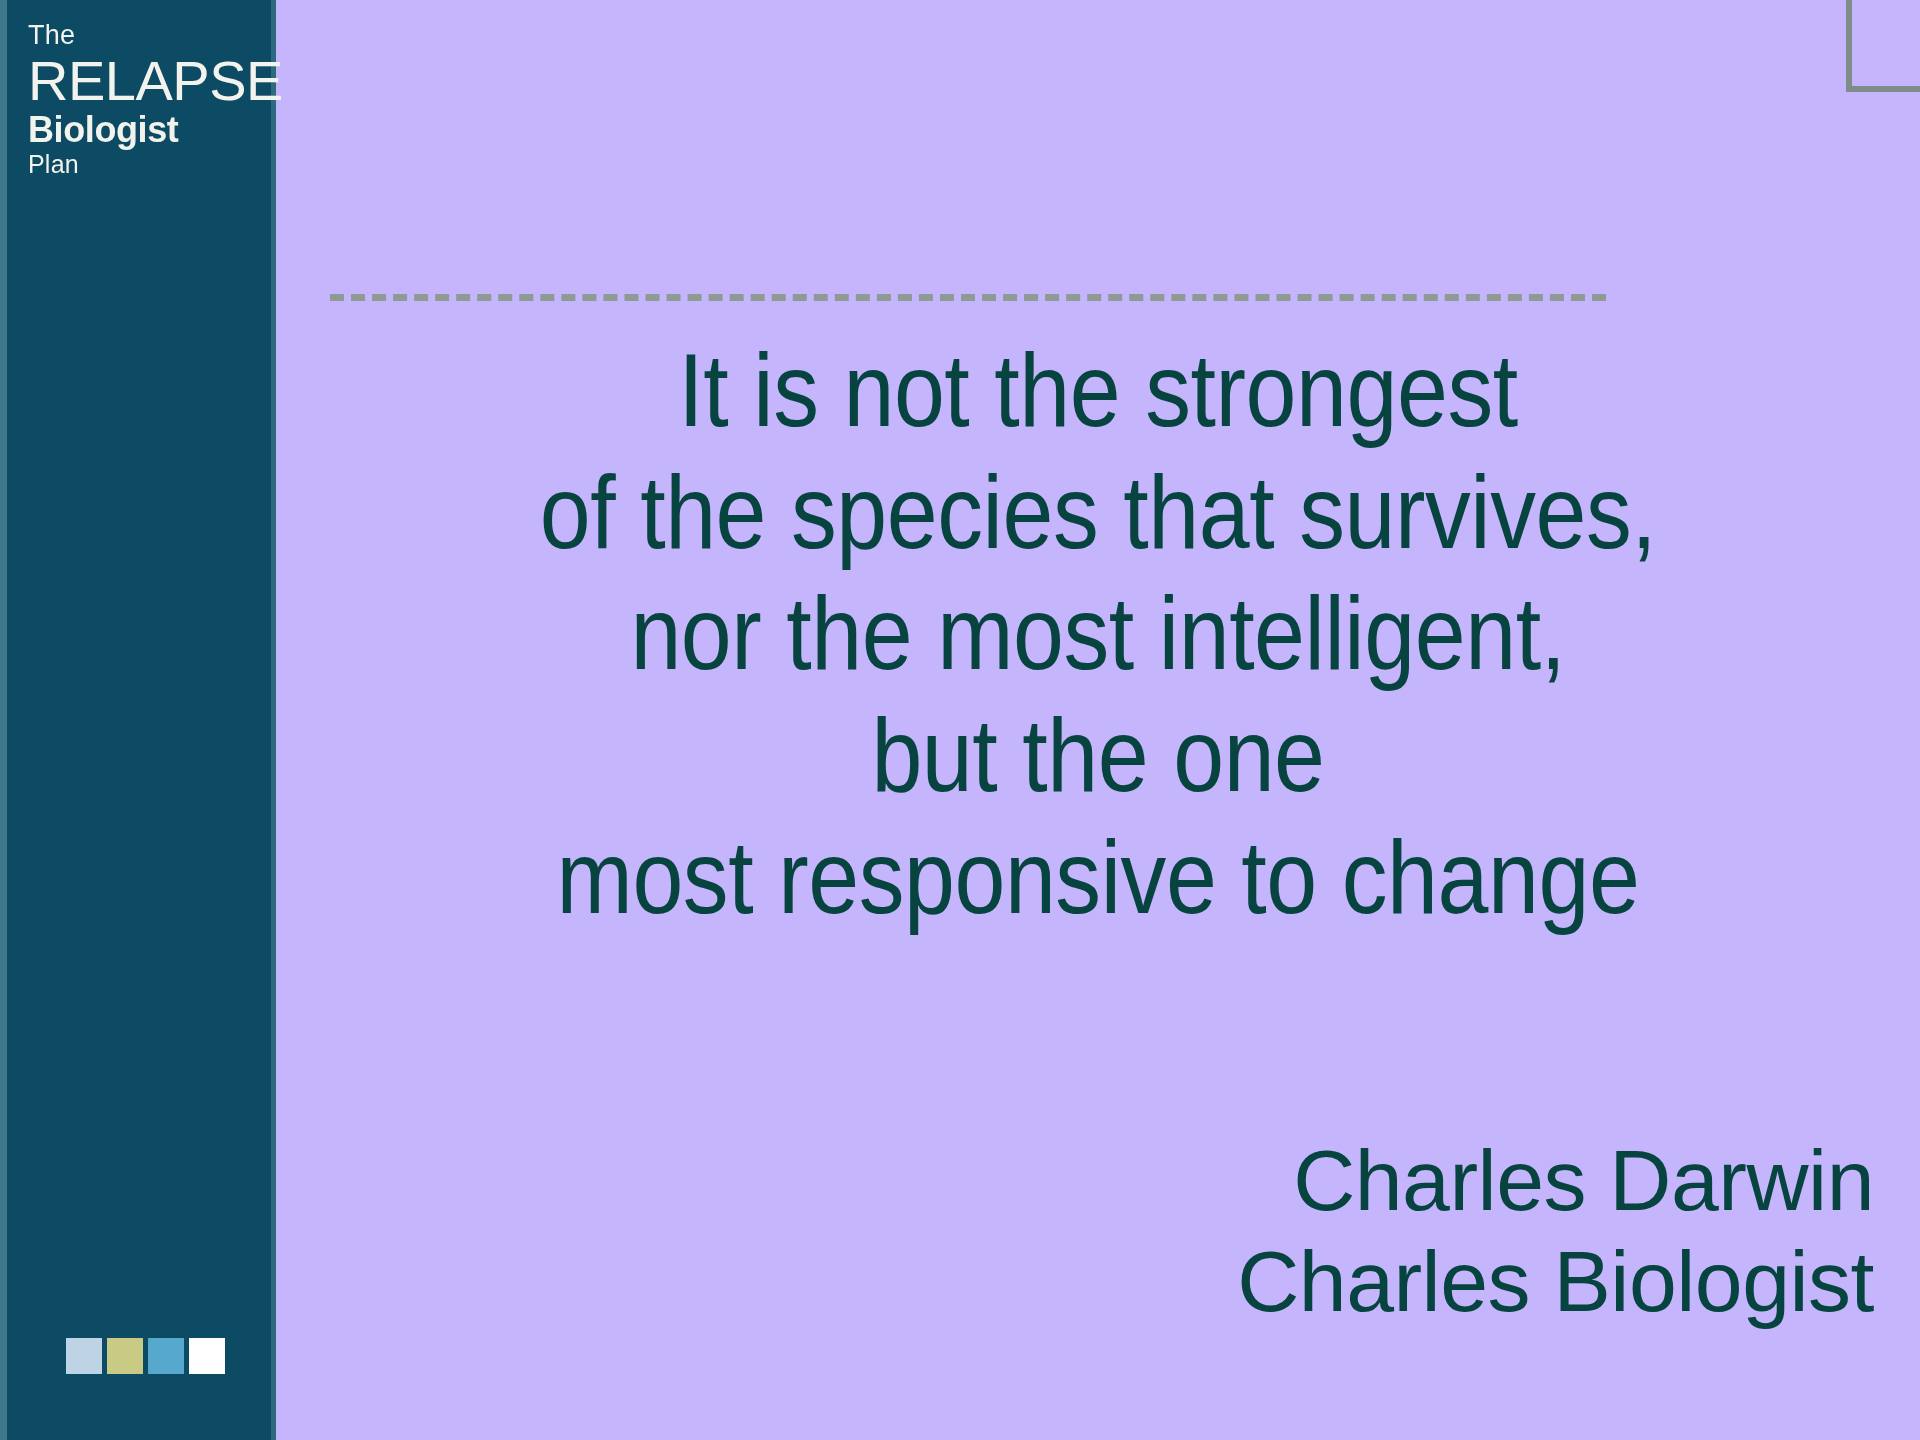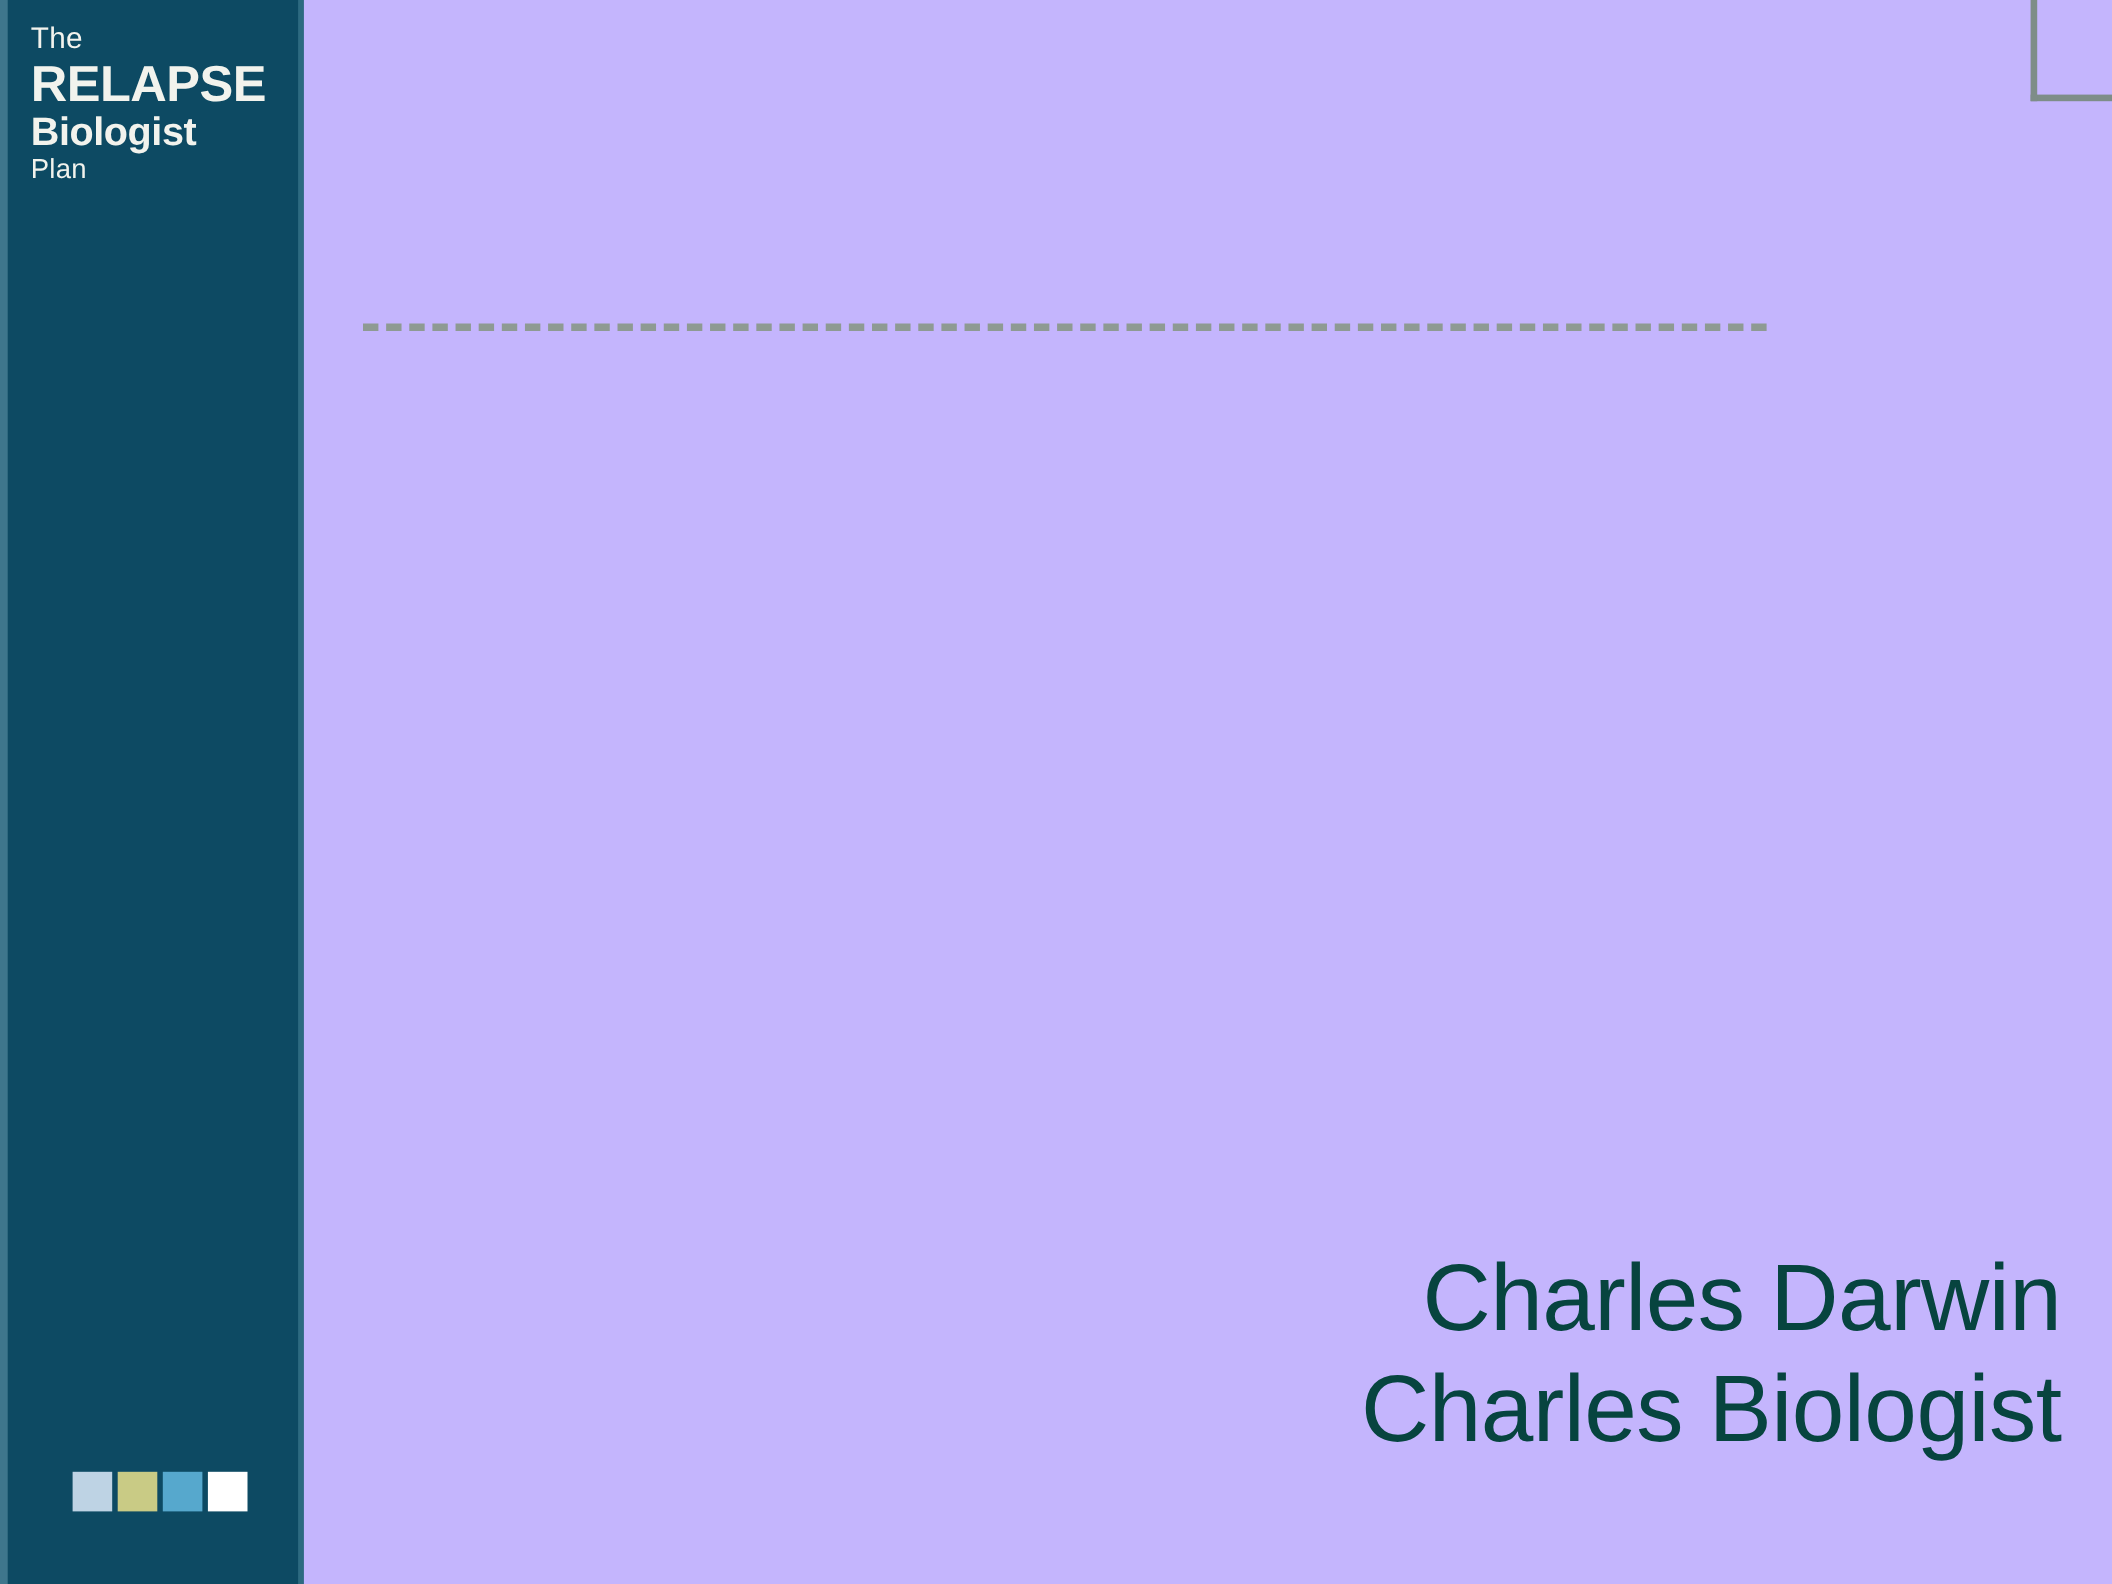--- a/index.html
+++ b/index.html
@@ -53,22 +53,22 @@
     color: #f2f3ed;
     line-height: 1;
   }
   .logo-the {
     font-size: 27px;
     font-weight: 400;
     letter-spacing: .2px;
     margin-bottom: 4px;
   }
   .logo-relapse {
-    font-size: 46px;
-    font-weight: 700;
+    font-size: 56px;
+    font-weight: 400;
     letter-spacing: -0.5px;
     margin-bottom: 3px;
   }
   .logo-prevention {
     font-size: 36px;
     font-weight: 700;
     letter-spacing: -0.4px;
     margin-bottom: 4px;
   }
   .logo-plan {
@@ -179,20 +179,27 @@
       <div class="chip" style="background: rgb(255, 255, 255);"></div>
     </div>
   </div>
 
   <div id="corner-bracket"></div>
 
   <div id="content">
 
     <div id="divider"></div>
 
+    <div id="quote">
+      <span class="qline">It is not the strongest</span>
+      <span class="qline">of the species that survives,</span>
+      <span class="qline">nor the most intelligent,</span>
+      <span class="qline">but the one</span>
+      <span class="qline">most responsive to change</span>
+    </div>
 
     <div id="attribution">
       <span class="aline">Charles Darwin</span>
       <span class="aline">Charles Biologist</span>
     </div>
 
   </div>
 </div>
 
 </body></html>

